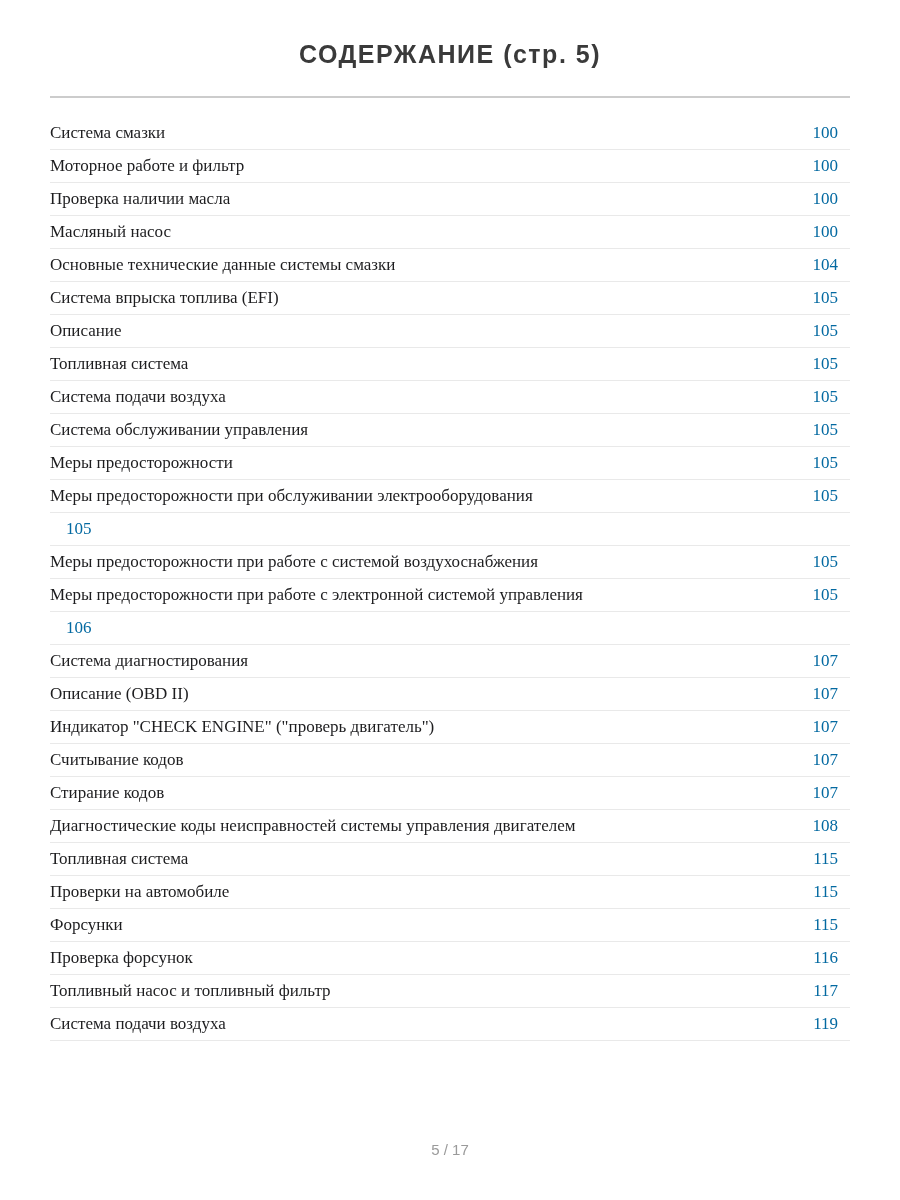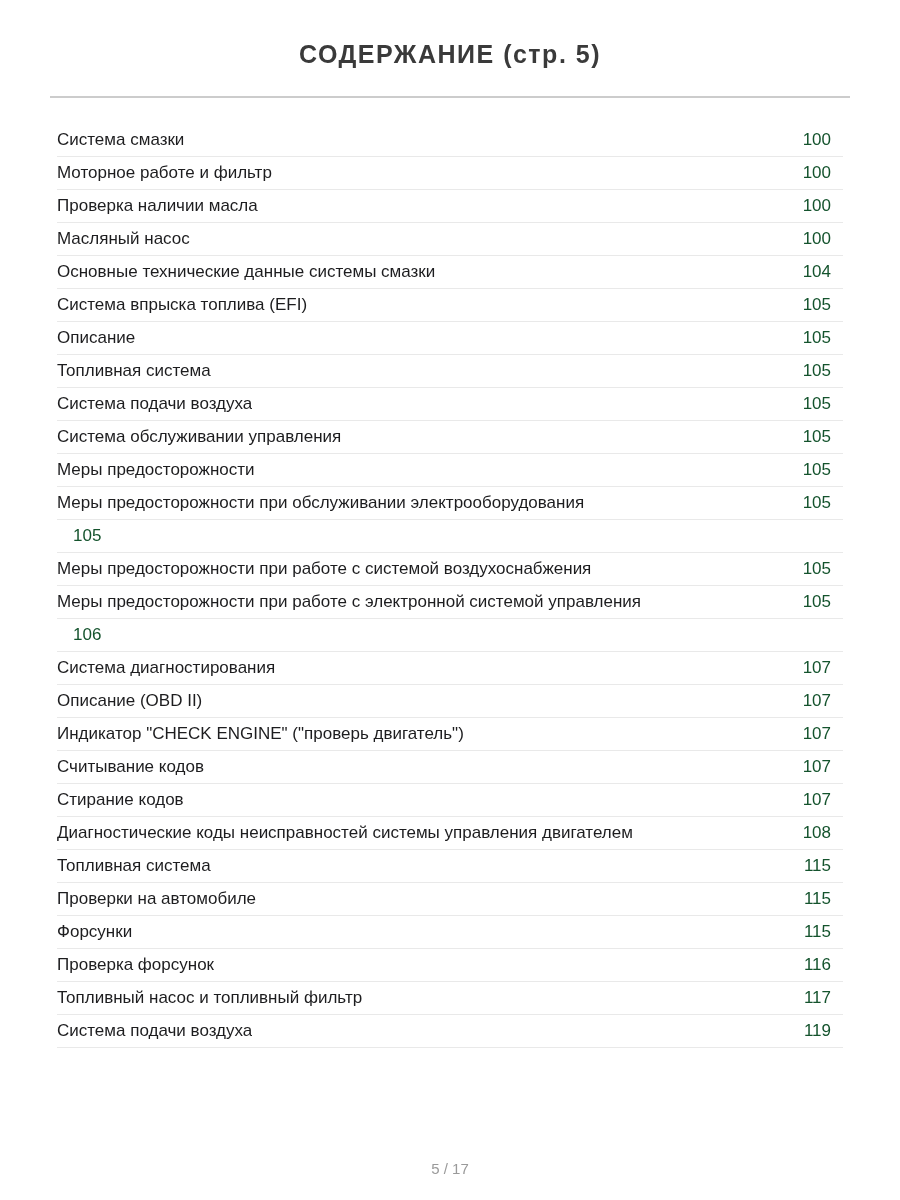--- a/index.html
+++ b/index.html
@@ -26,52 +26,52 @@
     letter-spacing: 1.5px;
     color: #3a3a3a;
   }
   .title-divider {
     border: none;
     border-top: 2px solid #cccccc;
     margin: 27px 50px 0 50px;
   }
   .toc {
     list-style: none;
-    margin: 7px;
+    margin: 0;
     padding: 19px 50px 0 50px;
+    font-family: Liberation Serif, serif;
   }
   .toc-row {
     display: flex;
     justify-content: space-between;
     align-items: center;
     height: 33px;
     border-bottom: 1px solid #e9e9e9;
     font-size: 17px;
     cursor: pointer;
   }
   .toc-row .label {
     color: #1d1d1f;
     white-space: nowrap;
     overflow: hidden;
   }
   .toc-row .pagenum {
-    color: #14532d;
+    color: #0369a1;
     padding-right: 12px;
     flex-shrink: 0;
     margin-left: 16px;
   }
   .footer {
     position: absolute;
     top: 1141px;
     left: 0;
     width: 100%;
     text-align: center;
     font-size: 15px;
     color: #9a9a9a;
-    margin-top: 19px;
   }
 </style>
 </head>
 <body>
 
 <main class="page">
   <h1 class="title">СОДЕРЖАНИЕ (стр. 5)</h1>
   <hr class="title-divider">
   <ul class="toc">
   <li class="toc-row">

